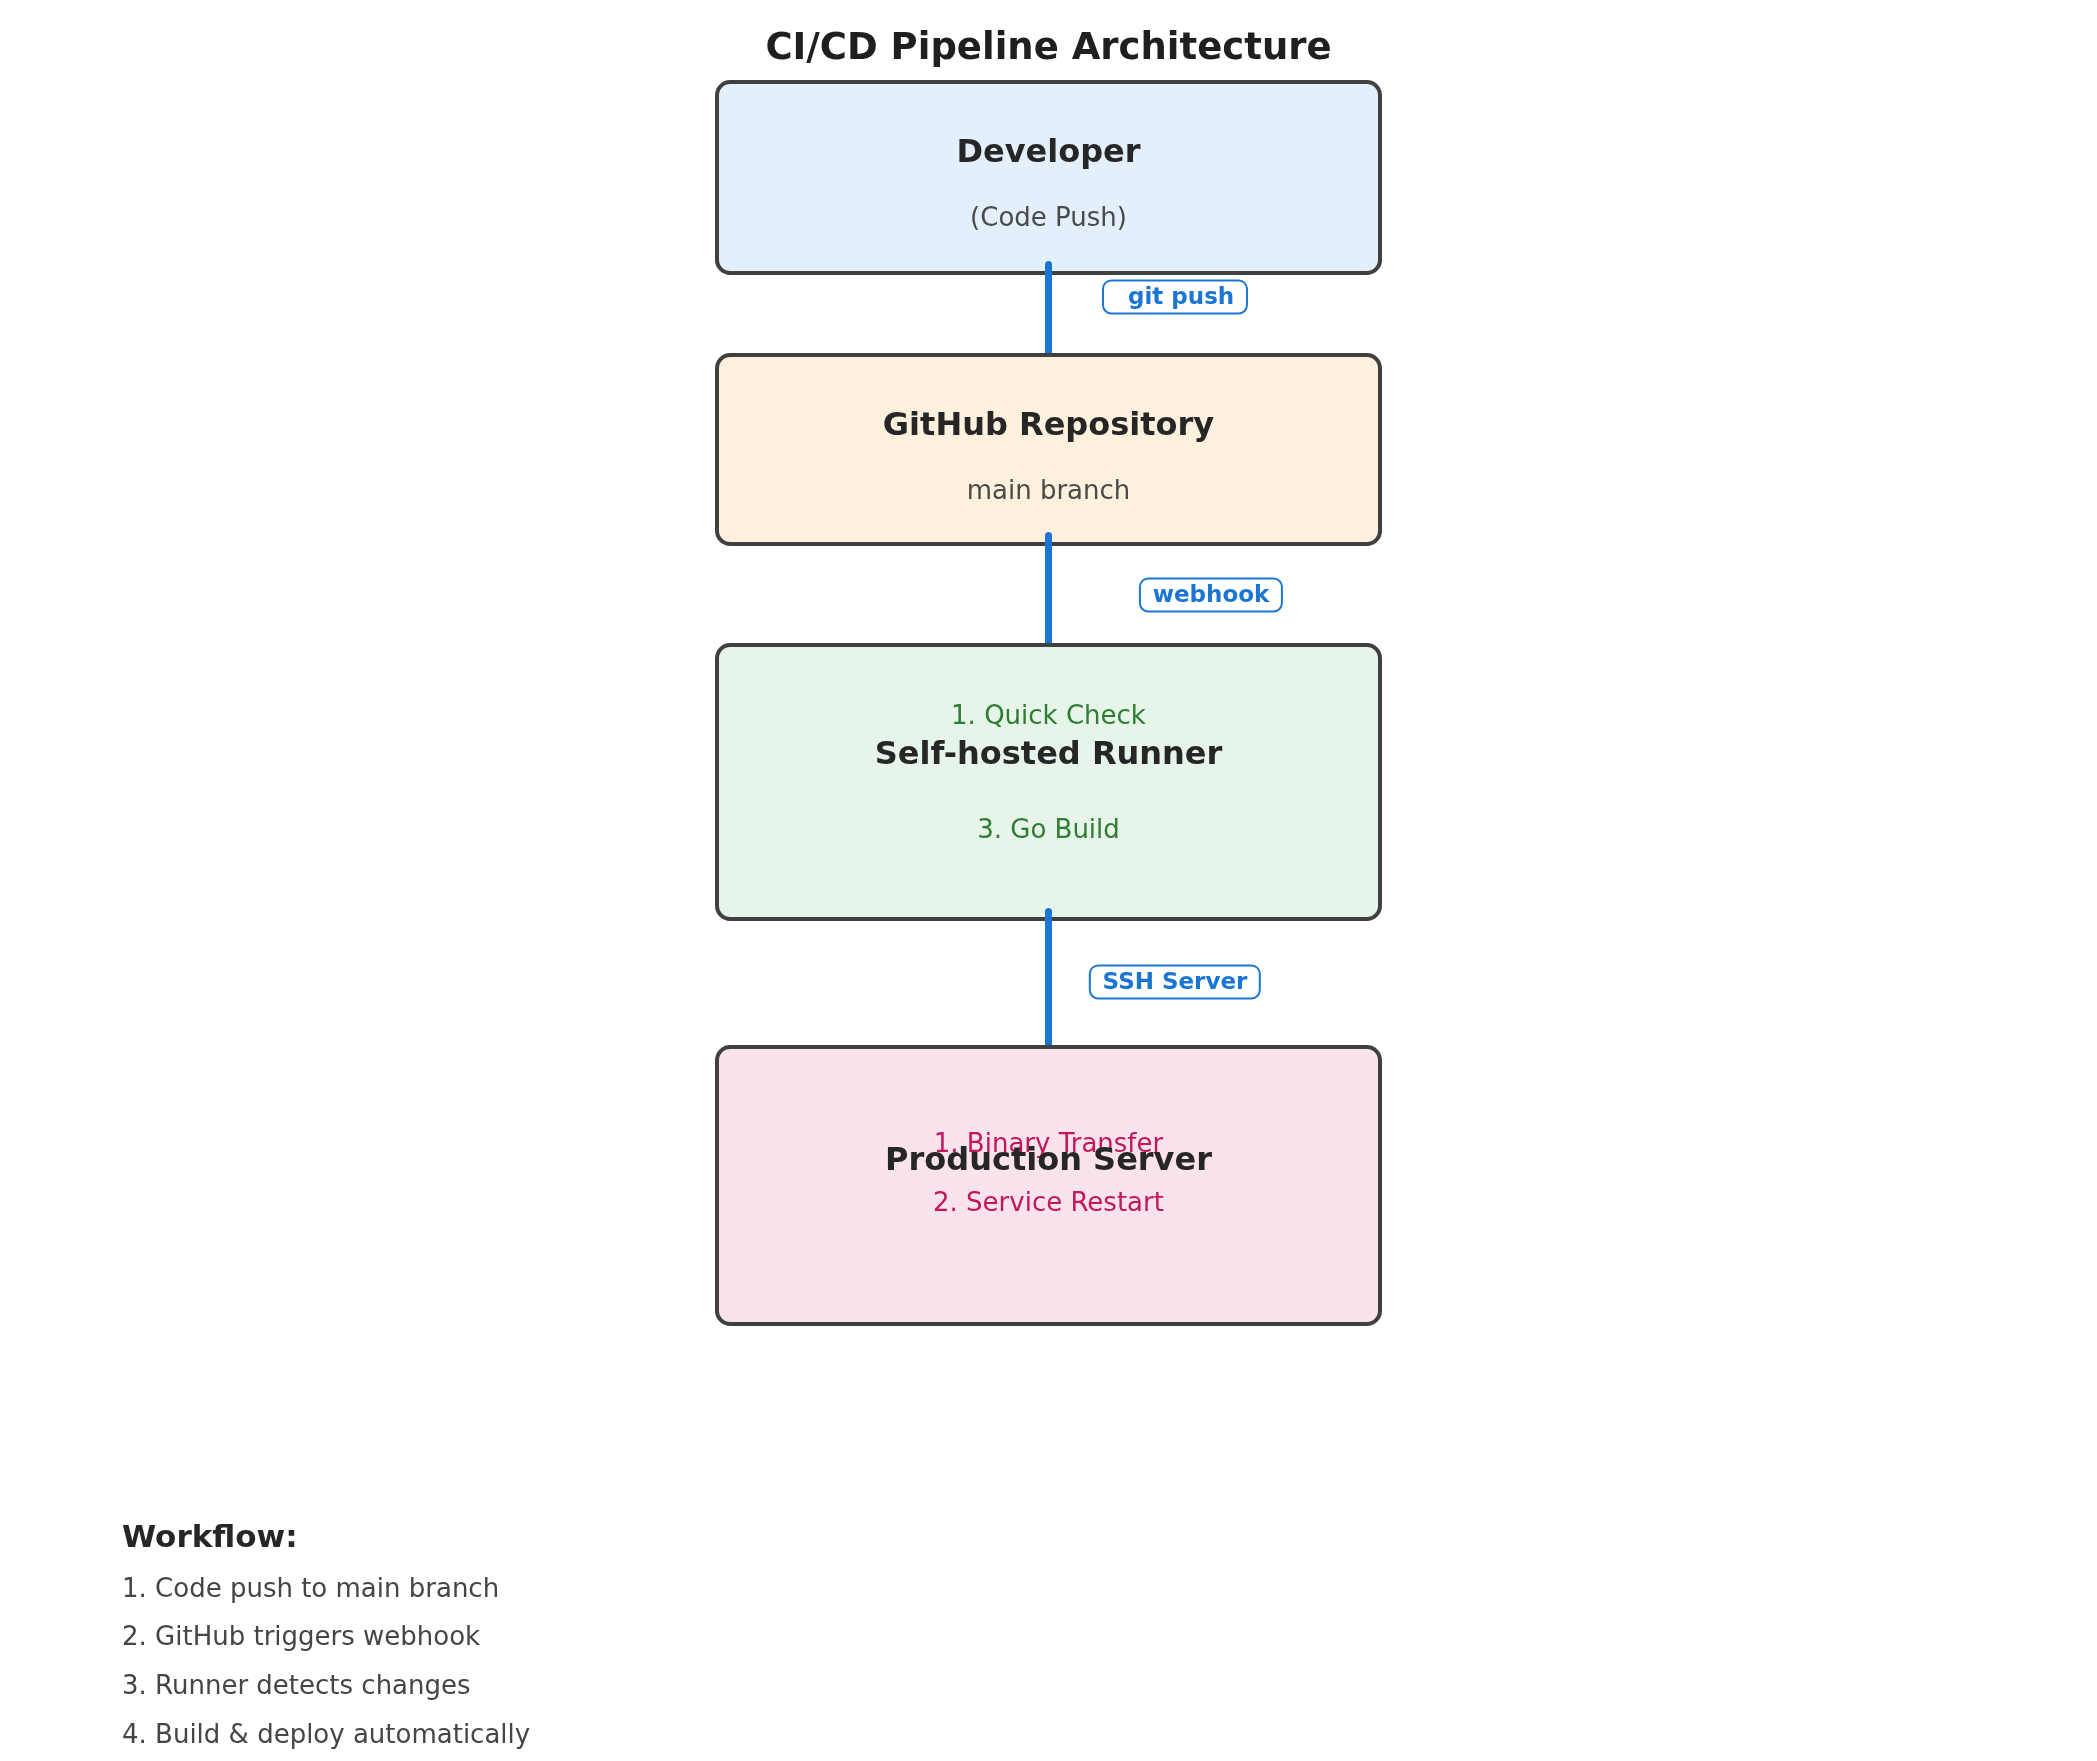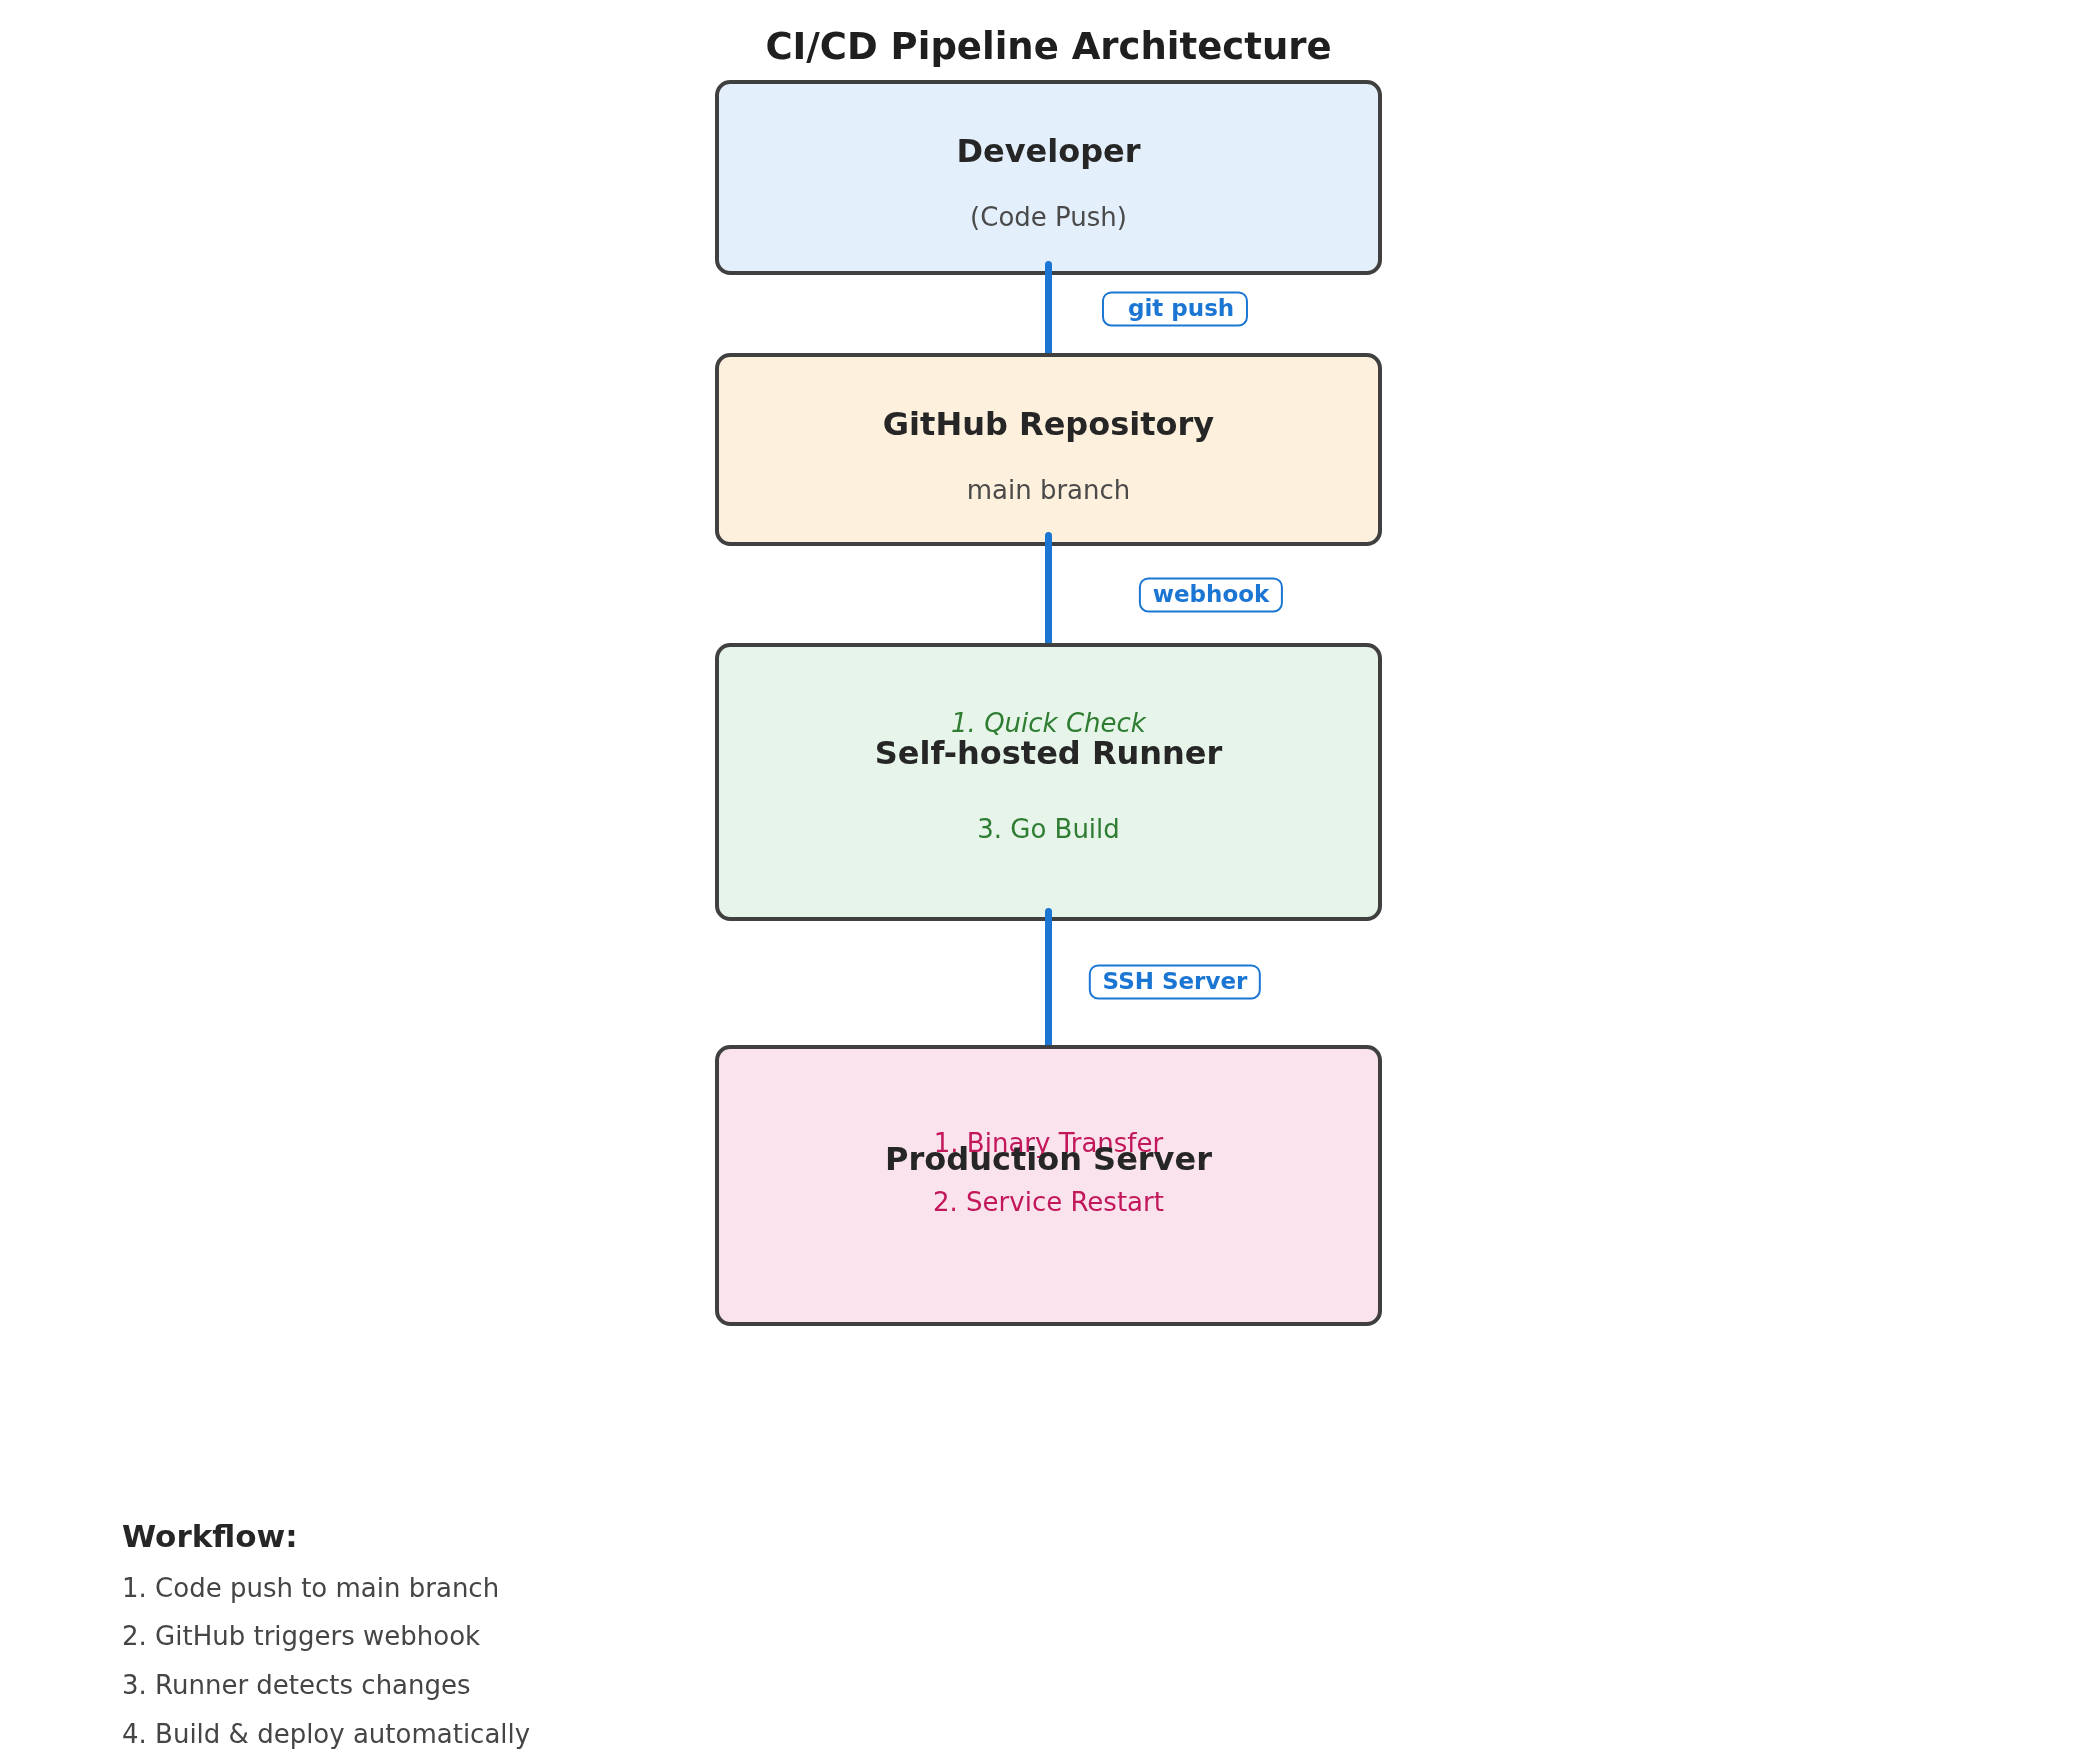--- a/index.html
+++ b/index.html
@@ -65,21 +65,21 @@
   .node-item {
     position: absolute; left: 0; right: 0;
     text-align: center;
     font-size: 26px;
     line-height: 1;
     transform: translateY(-50%);
     z-index: 1;
   }
   #node-runner .node-item { color: #2e7d32; }
   #node-production .node-item { color: #c2185b; }
-  #node-runner .it-0 { top: 76px; font-style: italic; }
+  #node-runner .it-0 { top: 68px; }
   #node-runner .it-1 { top: 133px; }
   #node-runner .it-2 { top: 182px; }
   #node-production .it-0 { top: 94px; }
   #node-production .it-1 { top: 153px; }
 
   
   .arrow {
     position: absolute;
     left: 1045px;
     width: 6.5px;
@@ -107,21 +107,21 @@
     background: #ffffff;
     border: 2.9px solid #1b76d3;
     border-radius: 9.4px;
     color: #1b76d3;
     font-weight: bold;
     font-size: 23px;
     line-height: 1.2;
     padding: 1.8px 11.8px;
     white-space: nowrap;
   }
-  #edge-label-1 { top: 309px; padding-left: 24px; }
+  #edge-label-1 { top: 297px; padding-left: 24px; }
   #edge-label-2 { top: 595px; margin-left: 36px; }
   #edge-label-3 { top: 982px; }
 
   
   .wf-heading {
     position: absolute;
     left: 122px; top: 1521px;
     font-size: 31px;
     font-weight: bold;
     color: #262626;

